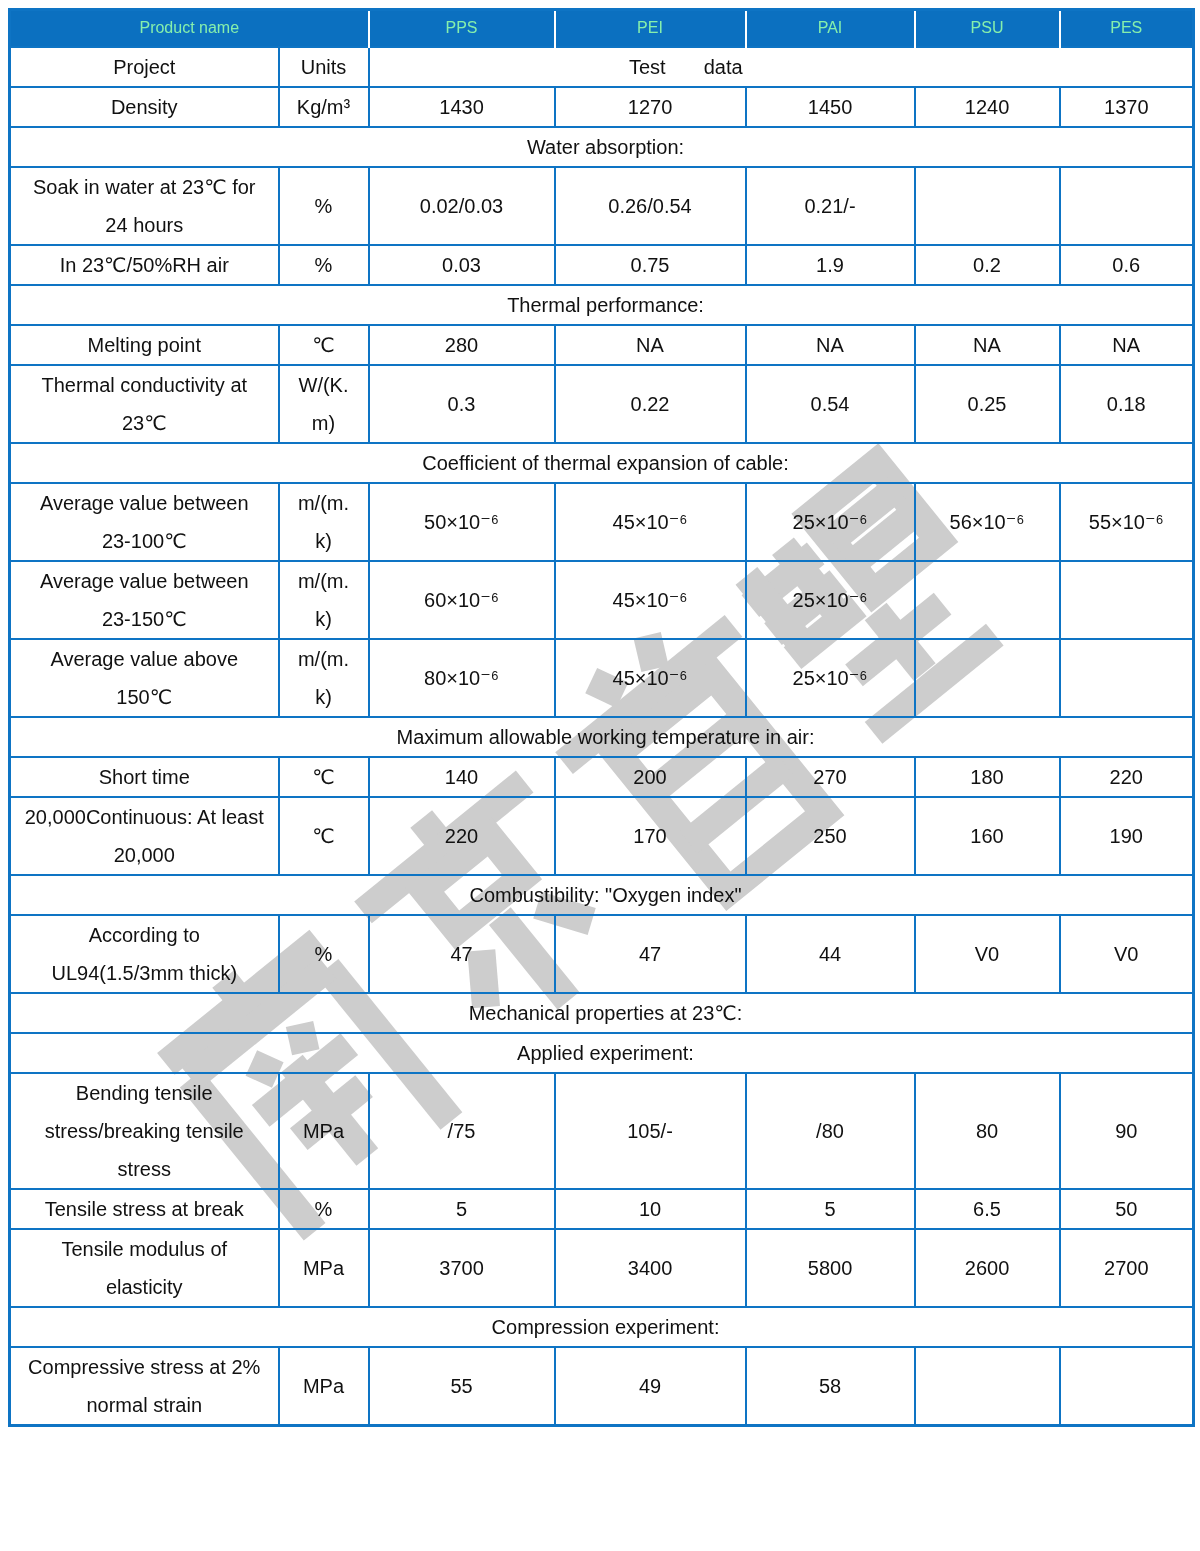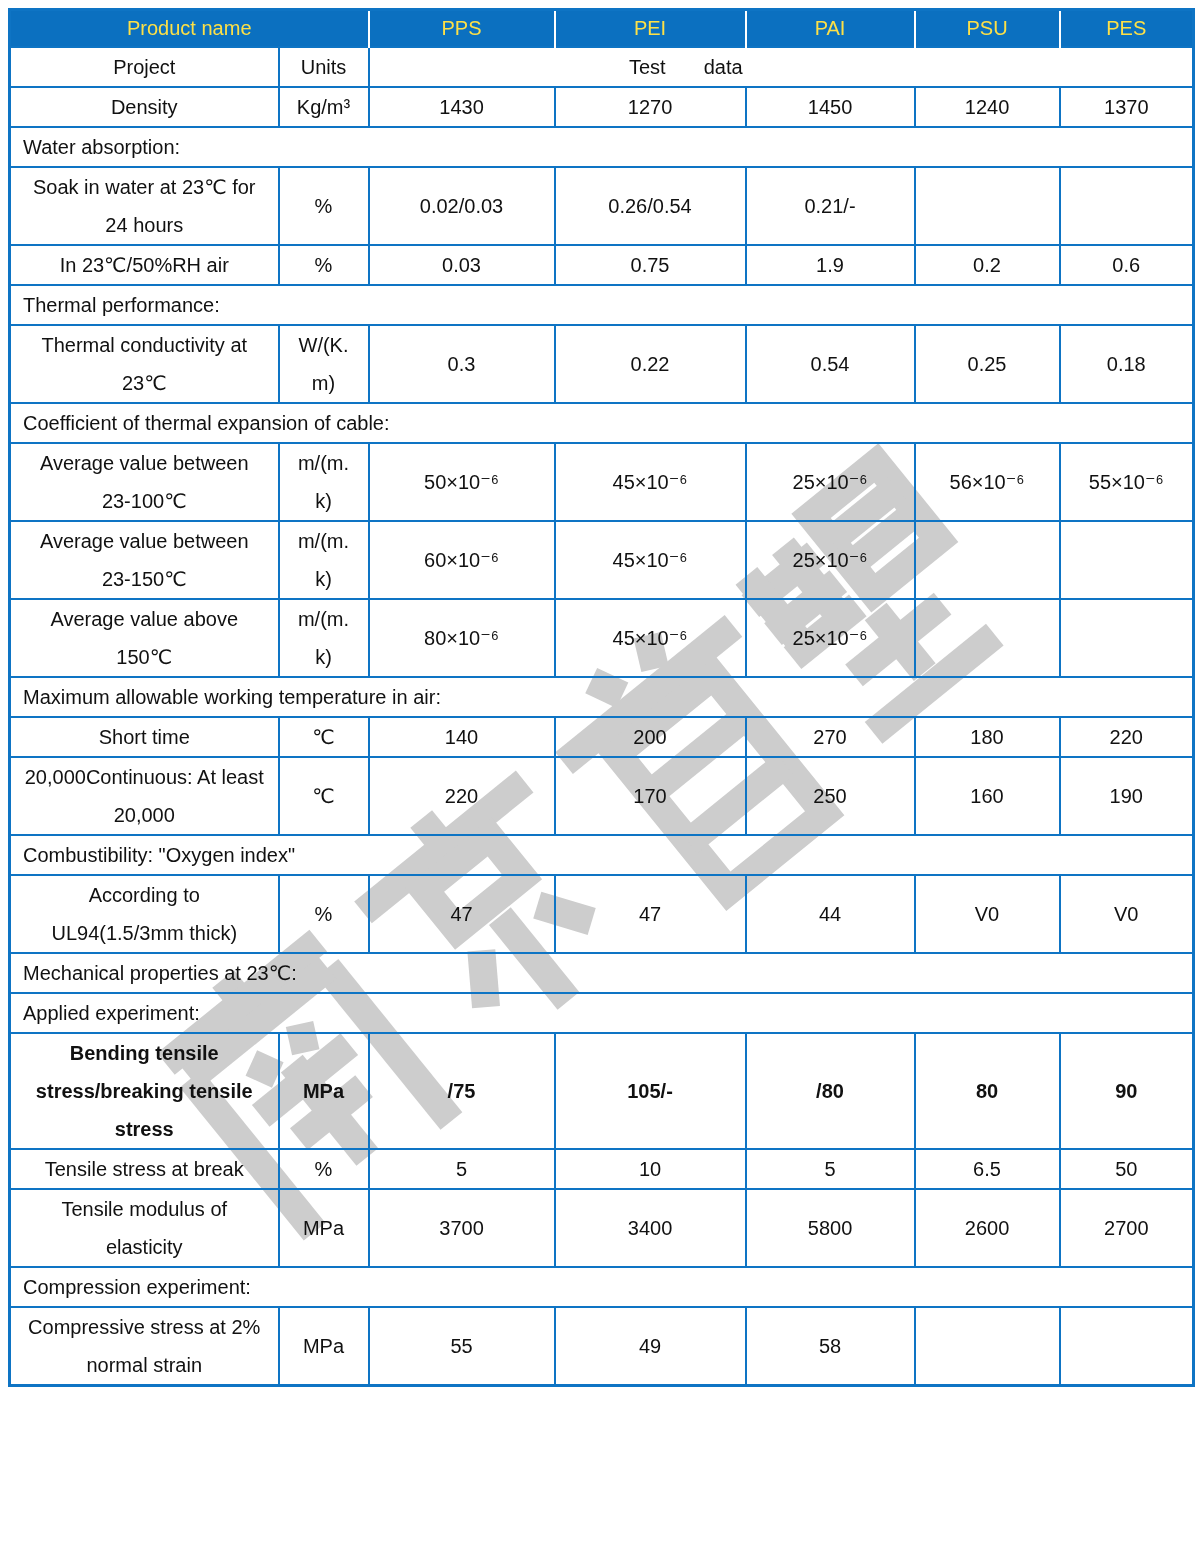--- a/index.html
+++ b/index.html
@@ -20,46 +20,46 @@
     border-collapse:collapse;
     border:3px solid #0e74c4;
     table-layout:fixed;
     background:transparent;
   }
   col.c1{width:269px}col.c2{width:90px}col.c3{width:186px}
   col.c4{width:191px}col.c5{width:169px}col.c6{width:145px}col.c7{width:134px}
 
   thead tr{height:37px;}
   thead th{
-    background:#0b70c0;color:#fde047;
-    font-weight:400;font-size:20px;
+    background:#0b70c0;color:#86efac;
+    font-weight:400;font-size:16px;
     border-left:2px solid #ffffff;
     border-top:none;
     padding:0;
   }
   thead th:first-child{border-left:none;}
 
   td{
     border-left:2px solid #0e74c4;
     border-top:2px solid #0e74c4;
     font-size:20px;
     text-align:center;
     vertical-align:middle;
     padding:0 4px;
     line-height:38px;
     white-space:pre-line;
     background:transparent;
   }
   tr.sub{height:39px;}
   tr.r1{height:40px;}
   tr.r2{height:78px;}
-  tr.r3{height:114px;font-weight:bold;}
+  tr.r3{height:114px;}
   tr.sec{height:40px;}
   td.section{
-    text-align:left;
+    text-align:center;
     padding-left:12px;
   }
   td.testdata span.shift{
     position:relative;left:-95px;
   }
   td.testdata span.gap{display:inline-block;width:38px;}
 </style>
 </head>
 <body>
 
@@ -167,20 +167,29 @@
         <td>%</td>
         <td>0.03</td>
         <td>0.75</td>
         <td>1.9</td>
         <td>0.2</td>
         <td>0.6</td>
       </tr>
       <tr class="sec">
         <td colspan="7" class="section">Thermal performance:</td>
       </tr>
+      <tr class="r1">
+        <td>Melting point</td>
+        <td>℃</td>
+        <td>280</td>
+        <td>NA</td>
+        <td>NA</td>
+        <td>NA</td>
+        <td>NA</td>
+      </tr>
       <tr class="r2">
         <td>Thermal conductivity at
 23℃</td>
         <td>W/(K.
 m)</td>
         <td>0.3</td>
         <td>0.22</td>
         <td>0.54</td>
         <td>0.25</td>
         <td>0.18</td>

